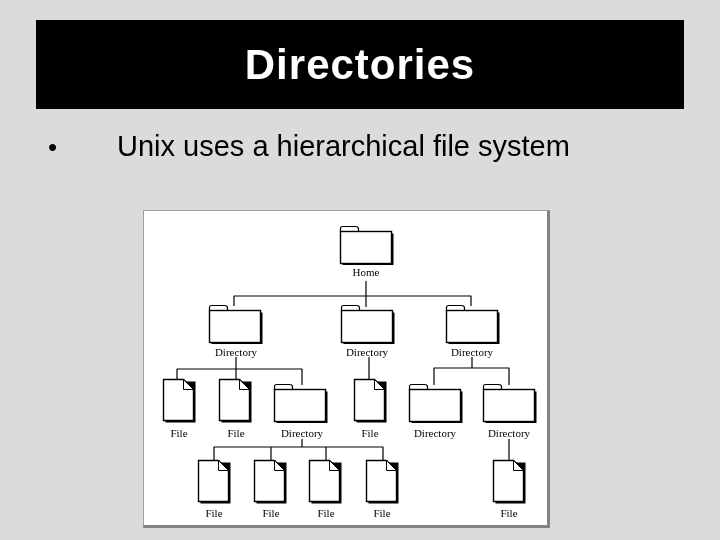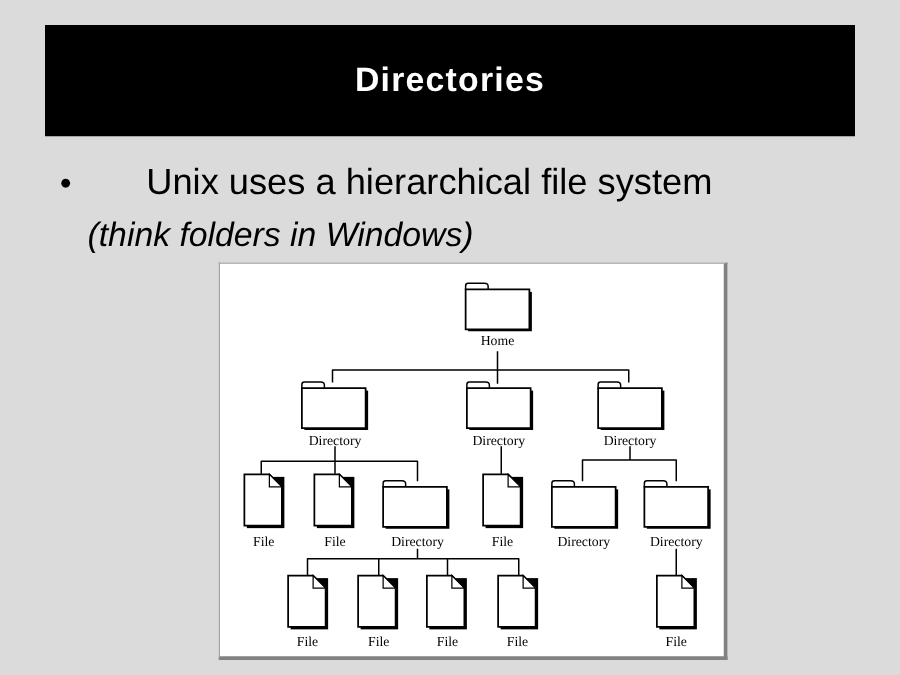--- a/index.html
+++ b/index.html
@@ -18,21 +18,21 @@
     top: 20px;
     width: 648px;
     height: 89px;
     background: #000;
     display: flex;
     align-items: center;
     justify-content: center;
   }
   .title-text {
     color: #ffffff;
-    font-size: 27px;
+    font-size: 42px;
     font-weight: bold;
     letter-spacing: 1px;
     white-space: nowrap;
   }
   .bullet-line {
     position: absolute;
     left: 48px;
     top: 130px;
     display: flex;
     align-items: baseline;
@@ -58,39 +58,37 @@
     position: absolute;
     left: 143px;
     top: 210px;
     width: 407px;
     height: 318px;
     box-sizing: border-box;
     background: #ffffff;
     border: 1px solid #a0a0a0;
     border-right: 3px solid #828282;
     border-bottom: 3px solid #828282;
-    margin-left: 32px;
   }
   .diagram-frame svg { display: block; }
 </style>
 </head>
 <body>
 
 <div class="slide">
 
   <div class="title-bar">
     <div class="title-text">Directories</div>
   </div>
 
   <div class="bullet-line">
     <span class="bullet-marker">•</span>
     <span class="bullet-text">Unix uses a hierarchical file system</span>
   </div>
 
-  <div class="bullet-subtext">(think folders in Windows)</div>
 
   <div class="diagram-frame">
     <svg width="403" height="314" viewBox="0 0 403 314" xmlns="http://www.w3.org/2000/svg">
         <polyline points="222,70 222,96" fill="none" stroke="#000000" stroke-width="1.2" stroke-linejoin="round"></polyline>
         <polyline points="90,95 90,85 327,85 327,95" fill="none" stroke="#000000" stroke-width="1.2" stroke-linejoin="round"></polyline>
         <polyline points="92,146 92,168" fill="none" stroke="#000000" stroke-width="1.2" stroke-linejoin="round"></polyline>
         <polyline points="33,168 33,158 158,158 158,174" fill="none" stroke="#000000" stroke-width="1.2" stroke-linejoin="round"></polyline>
         <polyline points="225,146 225,168" fill="none" stroke="#000000" stroke-width="1.2" stroke-linejoin="round"></polyline>
         <polyline points="328,146 328,157" fill="none" stroke="#000000" stroke-width="1.2" stroke-linejoin="round"></polyline>
         <polyline points="290,174 290,157 365,157 365,174" fill="none" stroke="#000000" stroke-width="1.2" stroke-linejoin="round"></polyline>

